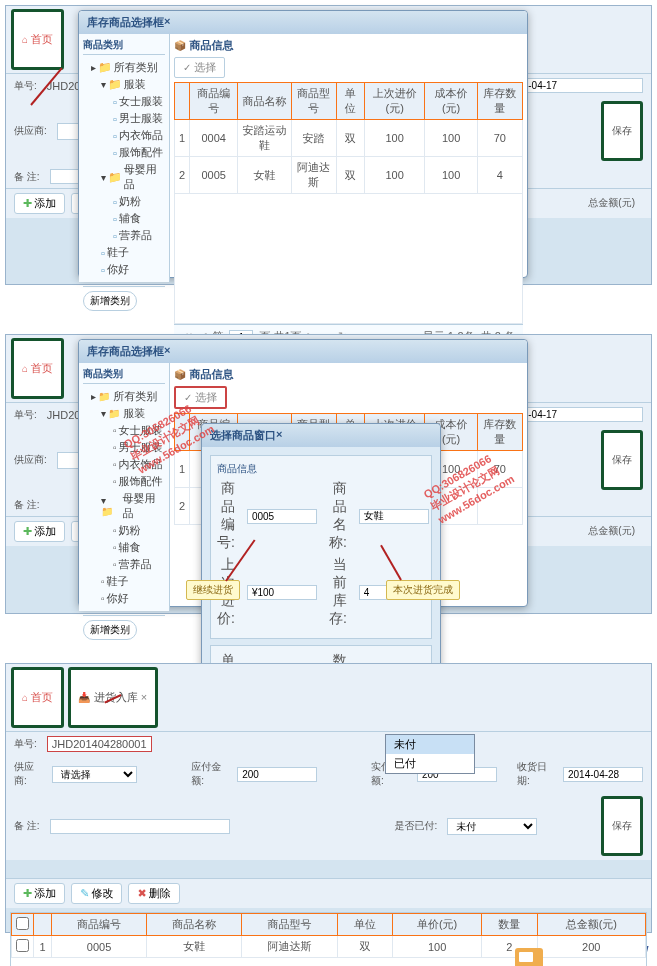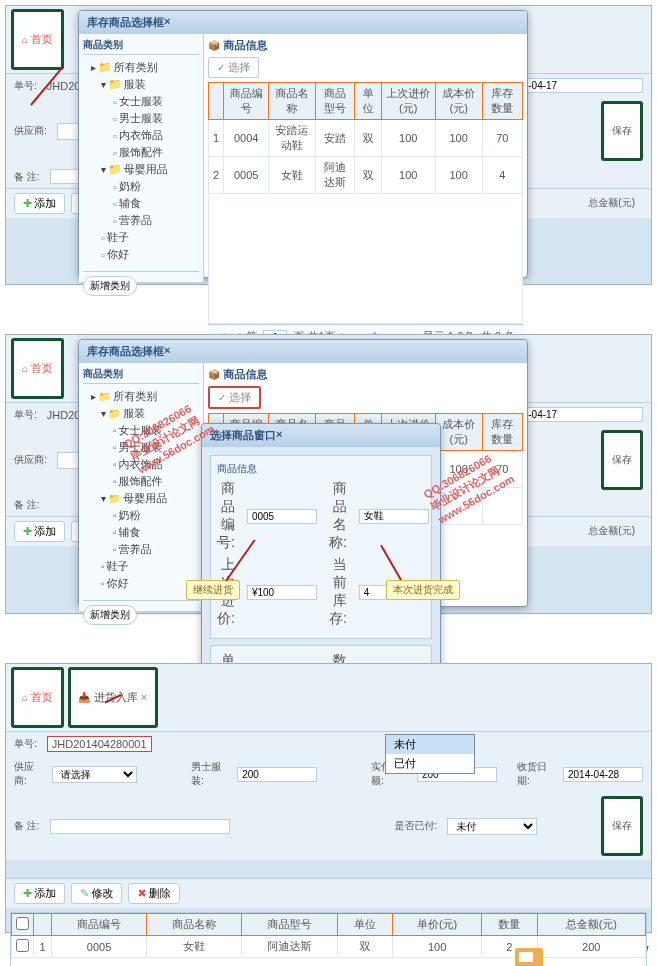--- a/index.html
+++ b/index.html
@@ -28,21 +28,21 @@
     .icon-edit { color: #5bc0de; }
     .icon-delete { color: #d9534f; }
     
     
     .dialog { position: absolute; background: #fff; border: 1px solid #7a99b8; border-radius: 4px; box-shadow: 0 2px 8px rgba(0,0,0,0.3); }
     .dialog-title { background: linear-gradient(#d4e4f0, #b8d0e6); padding: 4px 8px; font-size: 11px; font-weight: bold; color: #2c5282; display: flex; justify-content: flex-start; border-radius: 4px 4px 0 0; }
     .dialog-close { cursor: pointer; color: #2c5282; font-weight: bold; }
     .dialog-body { display: flex; }
     
     
-    .tree-panel { width: 125px; border-right: 1px solid #b8cfe0; padding: 4px; background: #f6fbff; }
+    .tree-panel { width: 91px; border-right: 1px solid #b8cfe0; padding: 4px; background: #f6fbff; }
     .tree-panel-title { font-size: 10px; color: #2c5282; font-weight: bold; margin-bottom: 4px; border-bottom: 1px solid #b8cfe0; padding-bottom: 2px; }
     .tree-item { font-size: 10px; padding: 1px 0 1px 8px; color: #444; display: flex; align-items: center; gap: 2px; }
     .tree-item.l2 { padding-left: 18px; }
     .tree-folder { color: #d9a441; }
     .tree-leaf { color: #6ba3c9; }
     .tree-bottom { margin-top: 8px; border-top: 1px solid #b8cfe0; padding-top: 4px; }
     .tree-bottom-btn { background: #fff; border: 1px solid #b8cfe0; padding: 2px 6px; font-size: 10px; border-radius: 10px; }
     
     
     .right-panel { flex: 1; padding: 4px; }
@@ -416,21 +416,21 @@
   </div>
   <div class="info-row">
     <label>单号:</label>
     <span style="border:1px solid #c44;padding:1px 4px;background:#fff">JHD201404280001</span>
     <span class="spacer"></span>
   </div>
   <div class="info-row">
     <label>供应商:</label>
     <select style="width:100px"><option>请选择</option></select>
     <span style="width:40px"></span>
-    <label>男士服装:</label>
+    <label>应付金额:</label>
     <input style="width: 80px;" value="200">
     <span style="width:40px"></span>
     <label>实付金额:</label>
     <input style="width: 80px;" value="200">
     <span class="spacer"></span>
     <label>收货日期:</label>
     <input style="width: 80px;" value="2014-04-28">
   </div>
   <div class="info-row">
     <label>备 注:</label>

